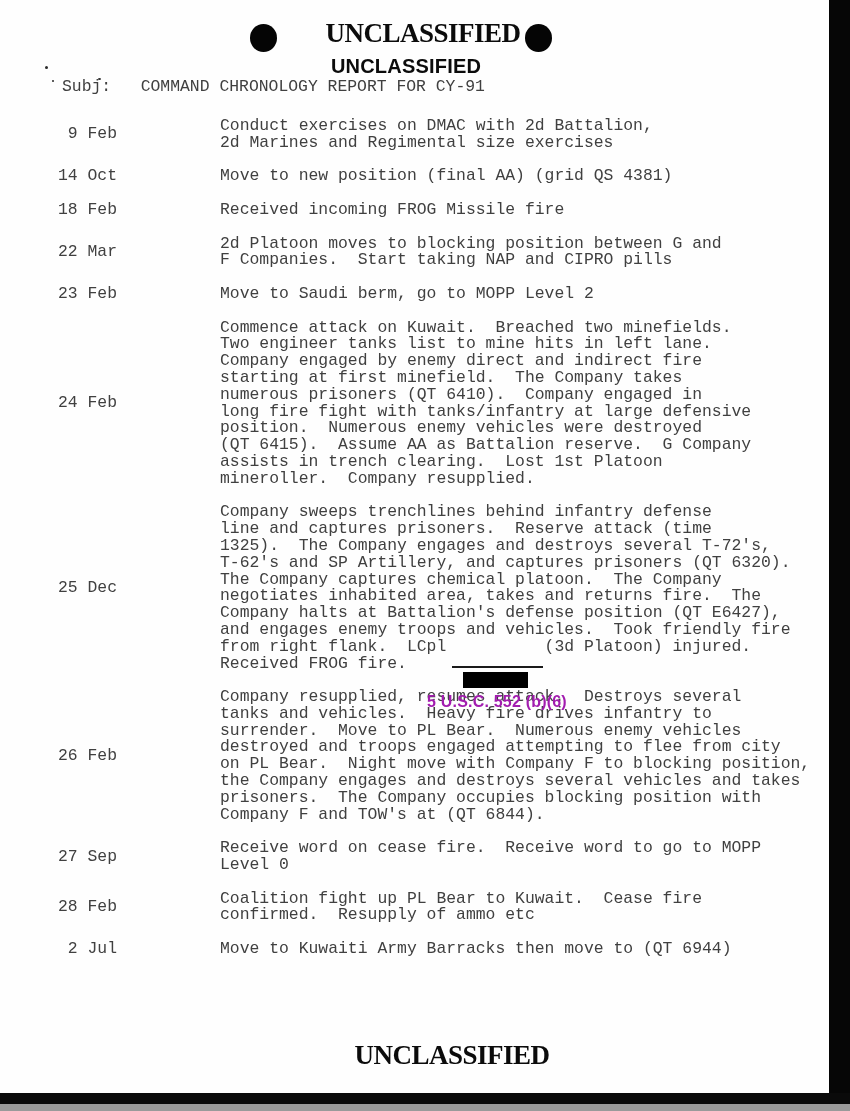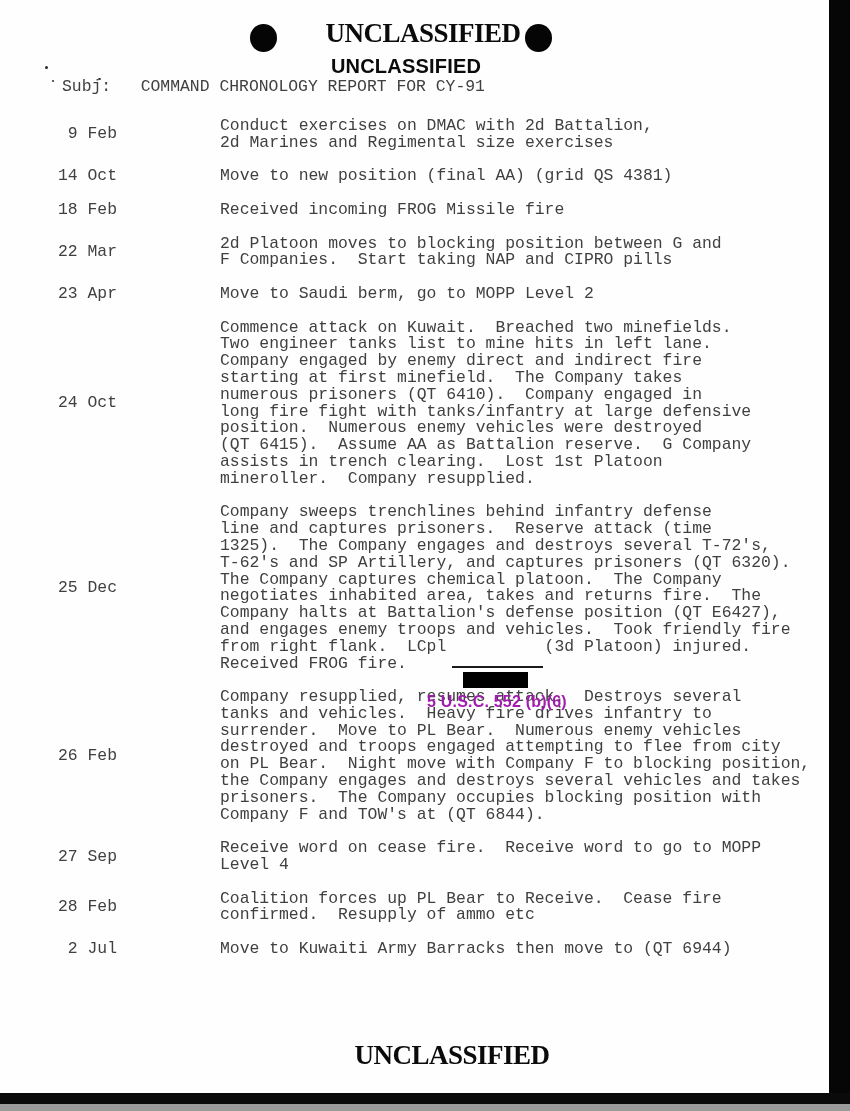--- a/index.html
+++ b/index.html
@@ -119,26 +119,26 @@
     <div class="mono entry-text">Received incoming FROG Missile fire</div>
   </div>
 
   <div class="entry">
     <div class="mono entry-date">22 Mar</div>
     <div class="mono entry-text">2d Platoon moves to blocking position between G and
 F Companies.  Start taking NAP and CIPRO pills</div>
   </div>
 
   <div class="entry">
-    <div class="mono entry-date">23 Apr</div>
+    <div class="mono entry-date">23 Feb</div>
     <div class="mono entry-text">Move to Saudi berm, go to MOPP Level 2</div>
   </div>
 
   <div class="entry">
-    <div class="mono entry-date">24 Oct</div>
+    <div class="mono entry-date">24 Feb</div>
     <div class="mono entry-text">Commence attack on Kuwait.  Breached two minefields.
 Two engineer tanks list to mine hits in left lane.
 Company engaged by enemy direct and indirect fire
 starting at first minefield.  The Company takes
 numerous prisoners (QT 6410).  Company engaged in
 long fire fight with tanks/infantry at large defensive
 position.  Numerous enemy vehicles were destroyed
 (QT 6415).  Assume AA as Battalion reserve.  G Company
 assists in trench clearing.  Lost 1st Platoon
 mineroller.  Company resupplied.</div>
@@ -166,26 +166,26 @@
 destroyed and troops engaged attempting to flee from city
 on PL Bear.  Night move with Company F to blocking position,
 the Company engages and destroys several vehicles and takes
 prisoners.  The Company occupies blocking position with
 Company F and TOW's at (QT 6844).</div>
   </div>
 
   <div class="entry">
     <div class="mono entry-date">27 Sep</div>
     <div class="mono entry-text">Receive word on cease fire.  Receive word to go to MOPP
-Level 4</div>
+Level 0</div>
   </div>
 
   <div class="entry">
     <div class="mono entry-date">28 Feb</div>
-    <div class="mono entry-text">Coalition forces up PL Bear to Receive.  Cease fire
+    <div class="mono entry-text">Coalition fight up PL Bear to Kuwait.  Cease fire
 confirmed.  Resupply of ammo etc</div>
   </div>
 
   <div class="entry">
     <div class="mono entry-date"> 2 Jul</div>
     <div class="mono entry-text">Move to Kuwaiti Army Barracks then move to (QT 6944)</div>
   </div>
 </div>
 
   <div class="underline-artifact"></div>

